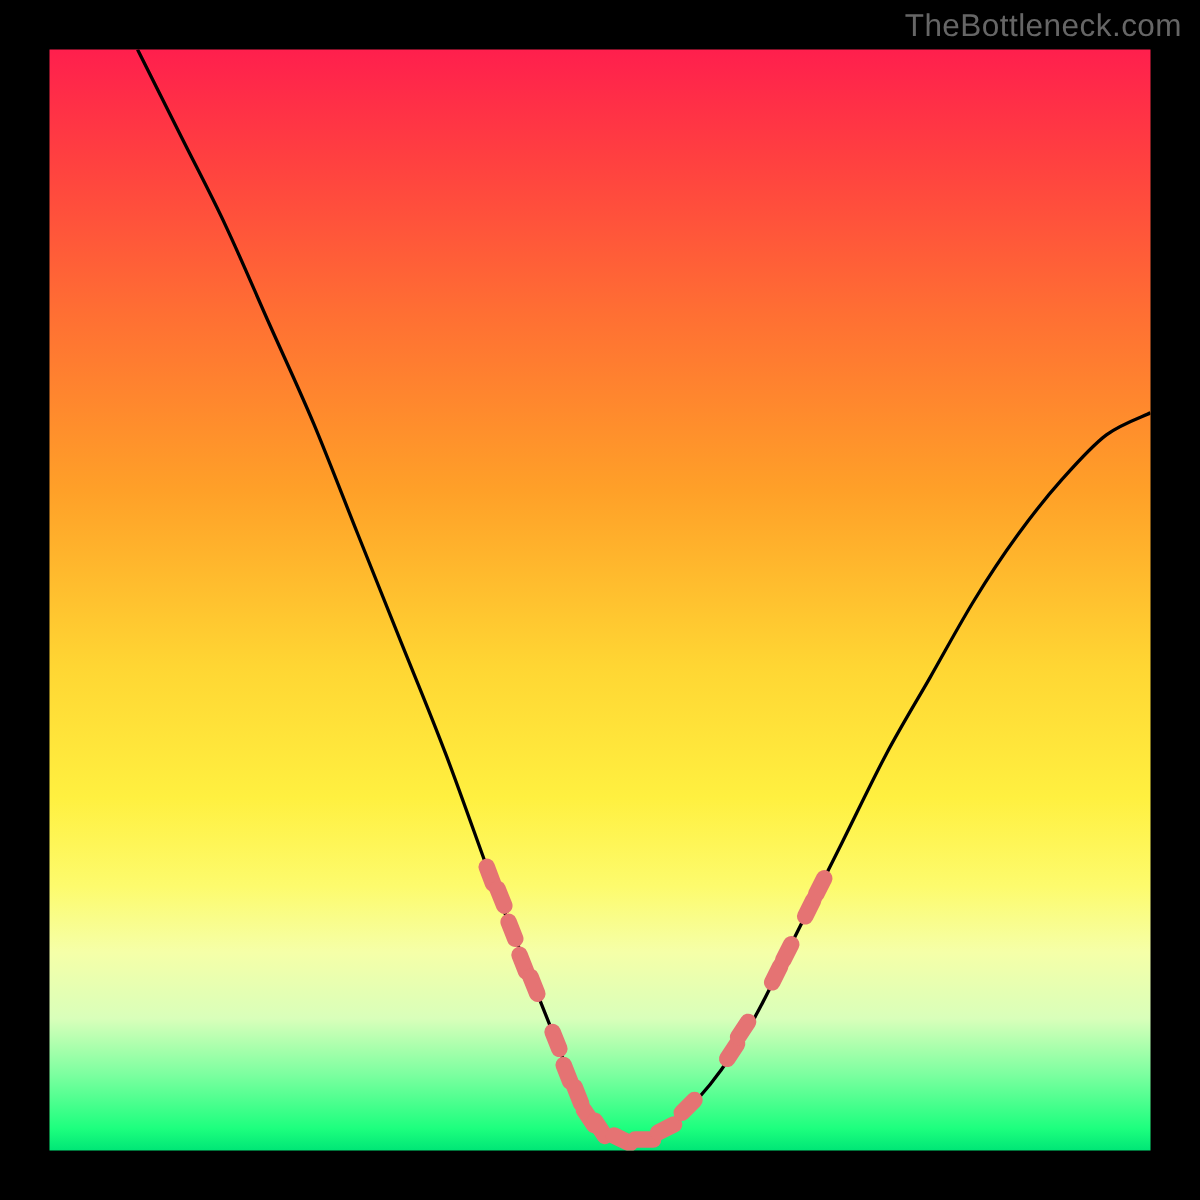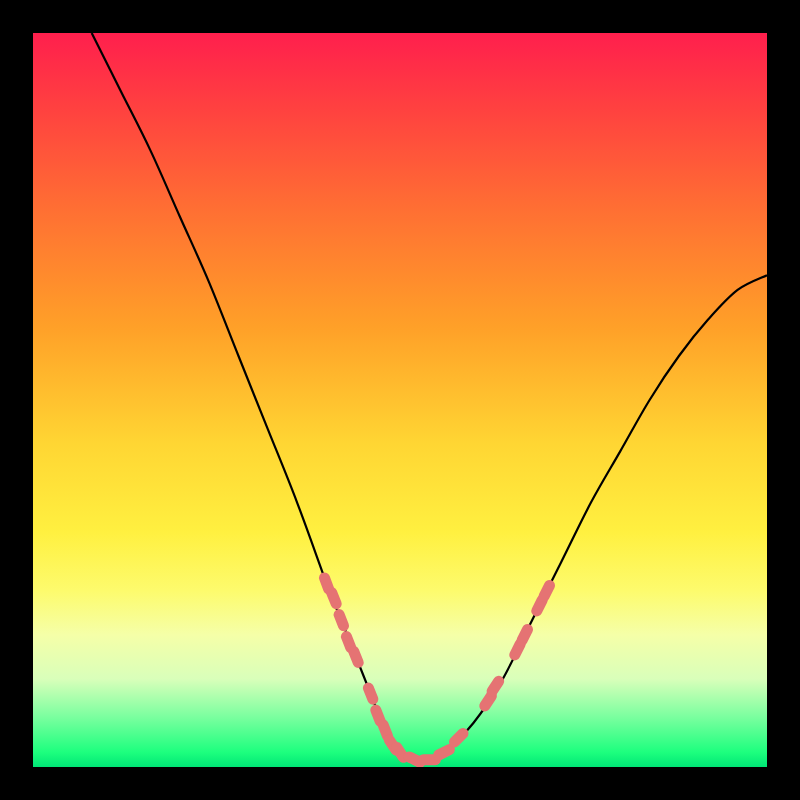--- a/index.html
+++ b/index.html
@@ -89,13 +89,14 @@
           <line x1="421.5" y1="708.9" x2="430.0" y2="700.4"></line>
           <line x1="451.8" y1="672.9" x2="458.4" y2="662.9"></line>
           <line x1="459.1" y1="658.3" x2="465.7" y2="648.3"></line>
           <line x1="481.8" y1="621.9" x2="487.1" y2="611.2"></line>
           <line x1="489.1" y1="607.2" x2="494.5" y2="596.5"></line>
           <line x1="503.8" y1="577.9" x2="509.1" y2="567.2"></line>
           <line x1="511.1" y1="563.2" x2="516.5" y2="552.5"></line>
         </g>
     </svg>
   </div>
+  <div class="watermark">TheBottleneck.com</div>
 </div>
 
 </body></html>

